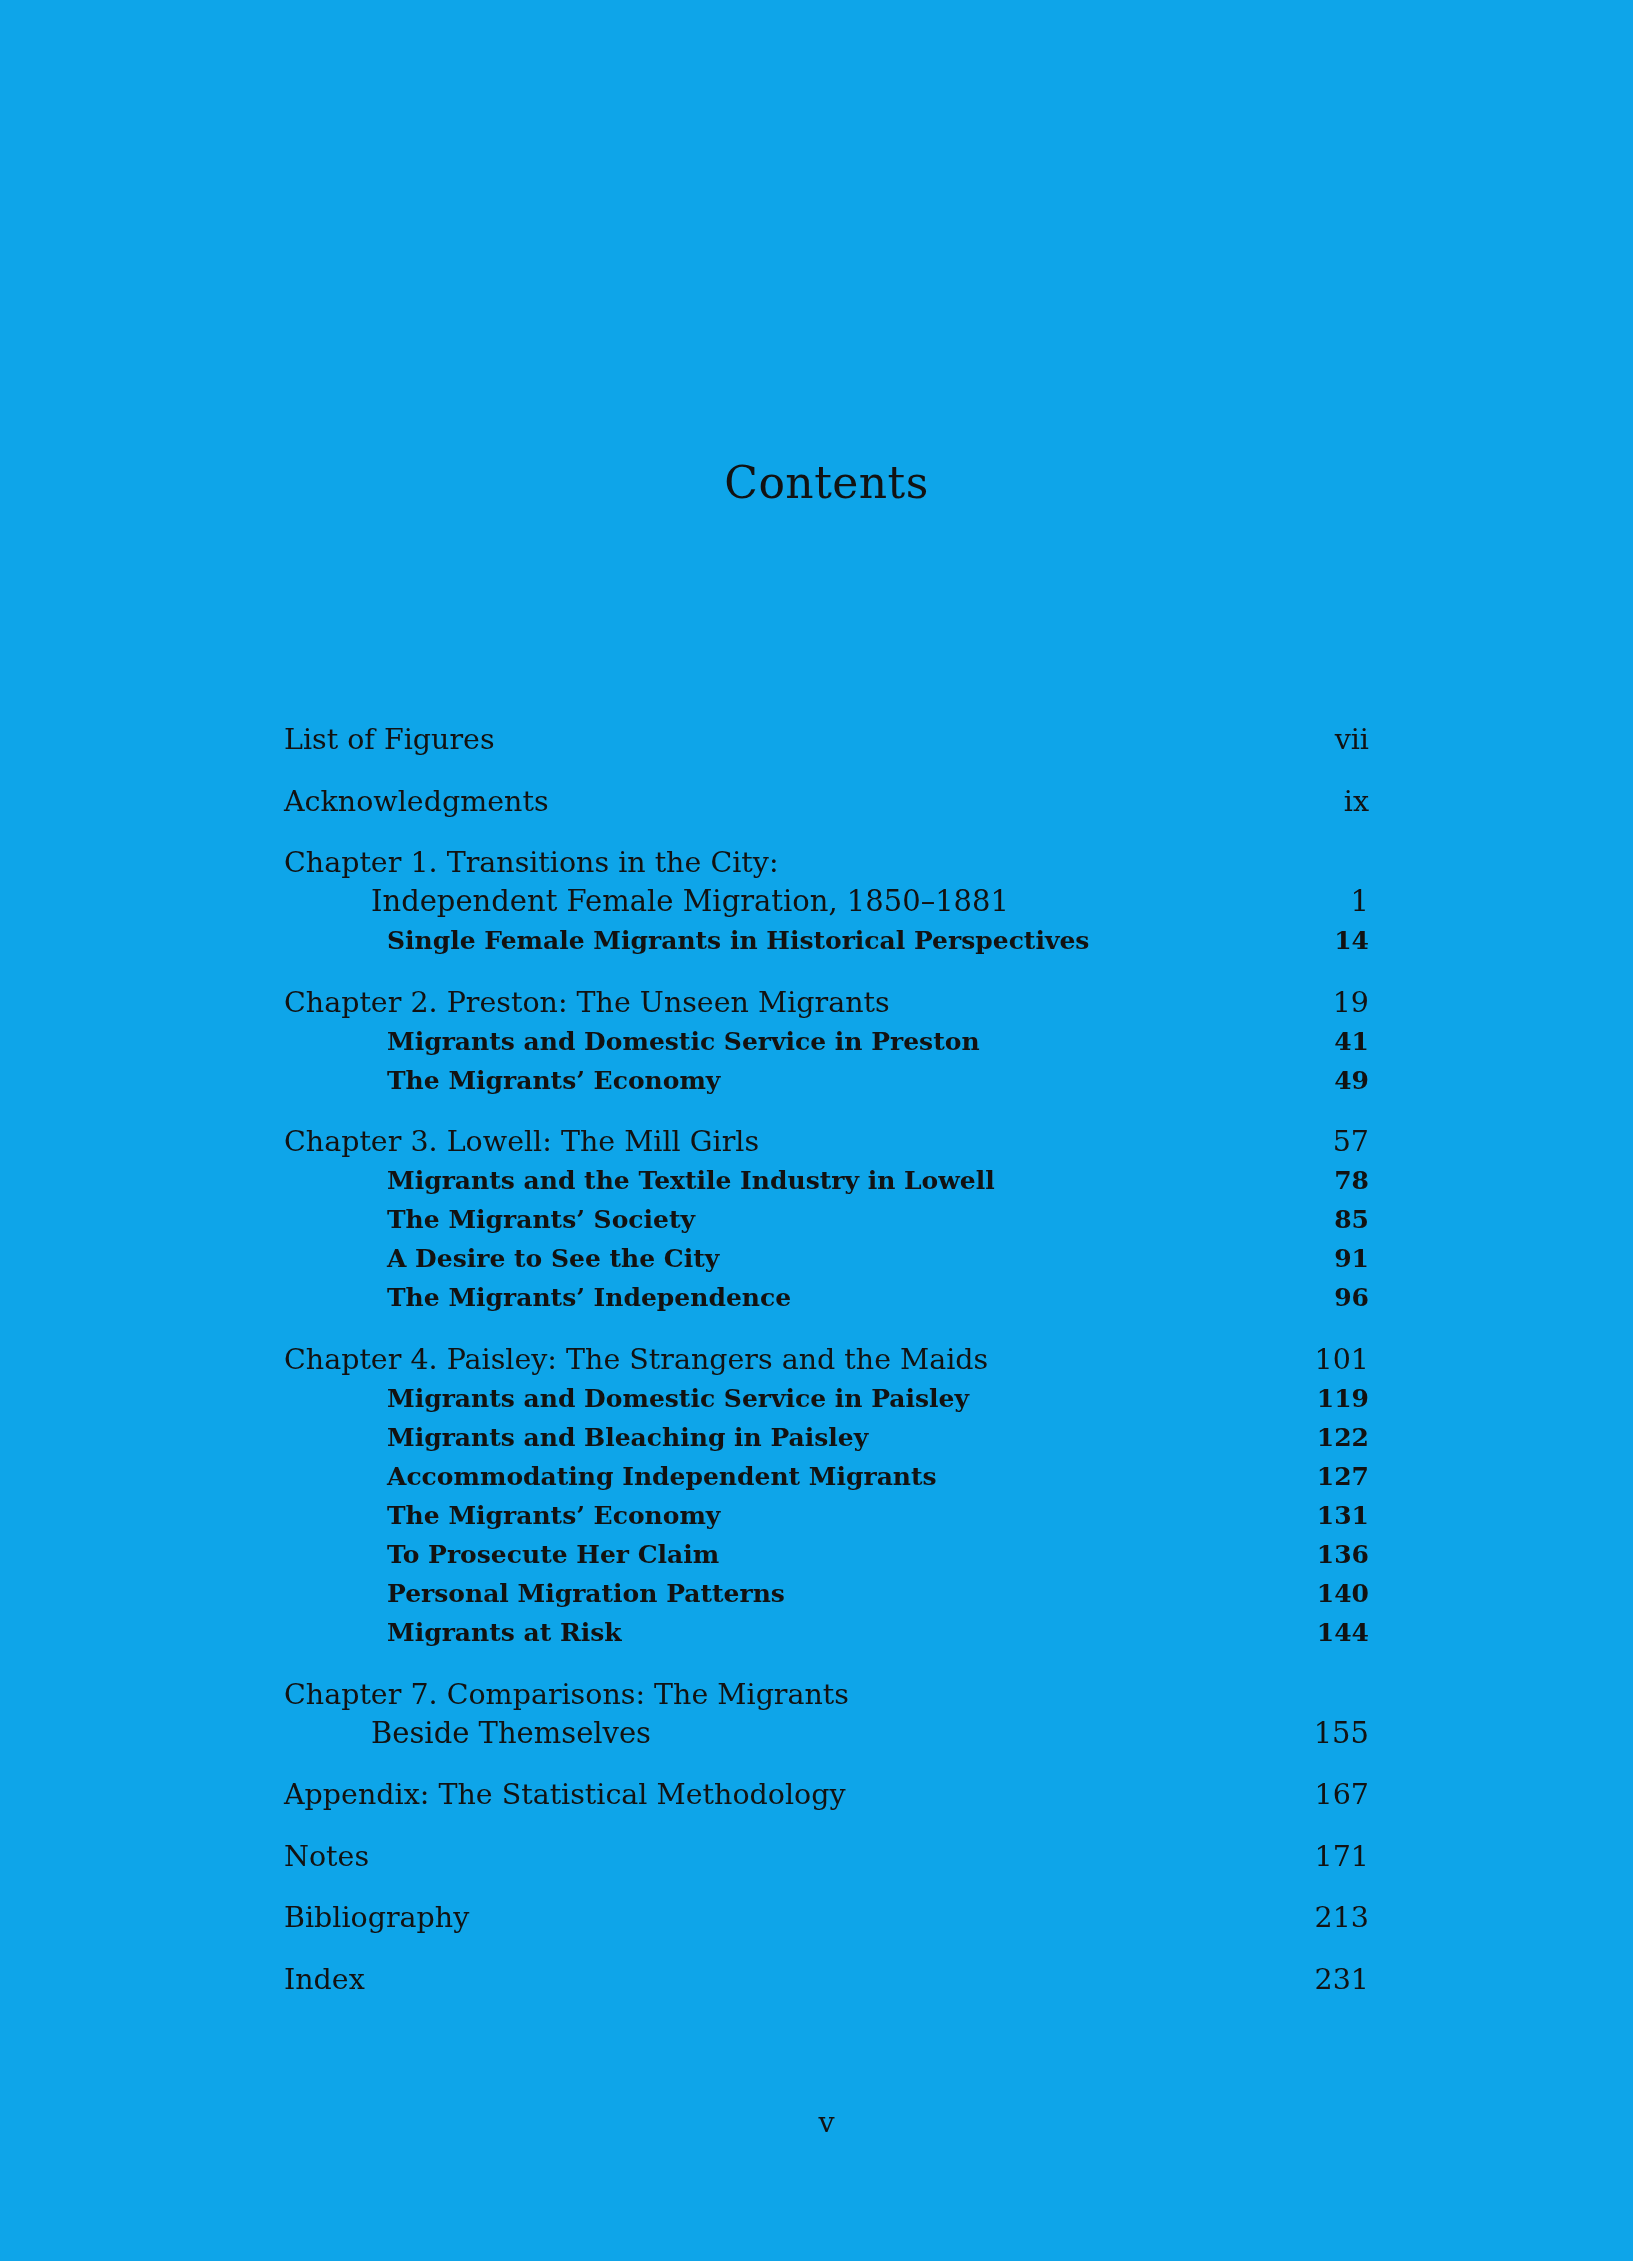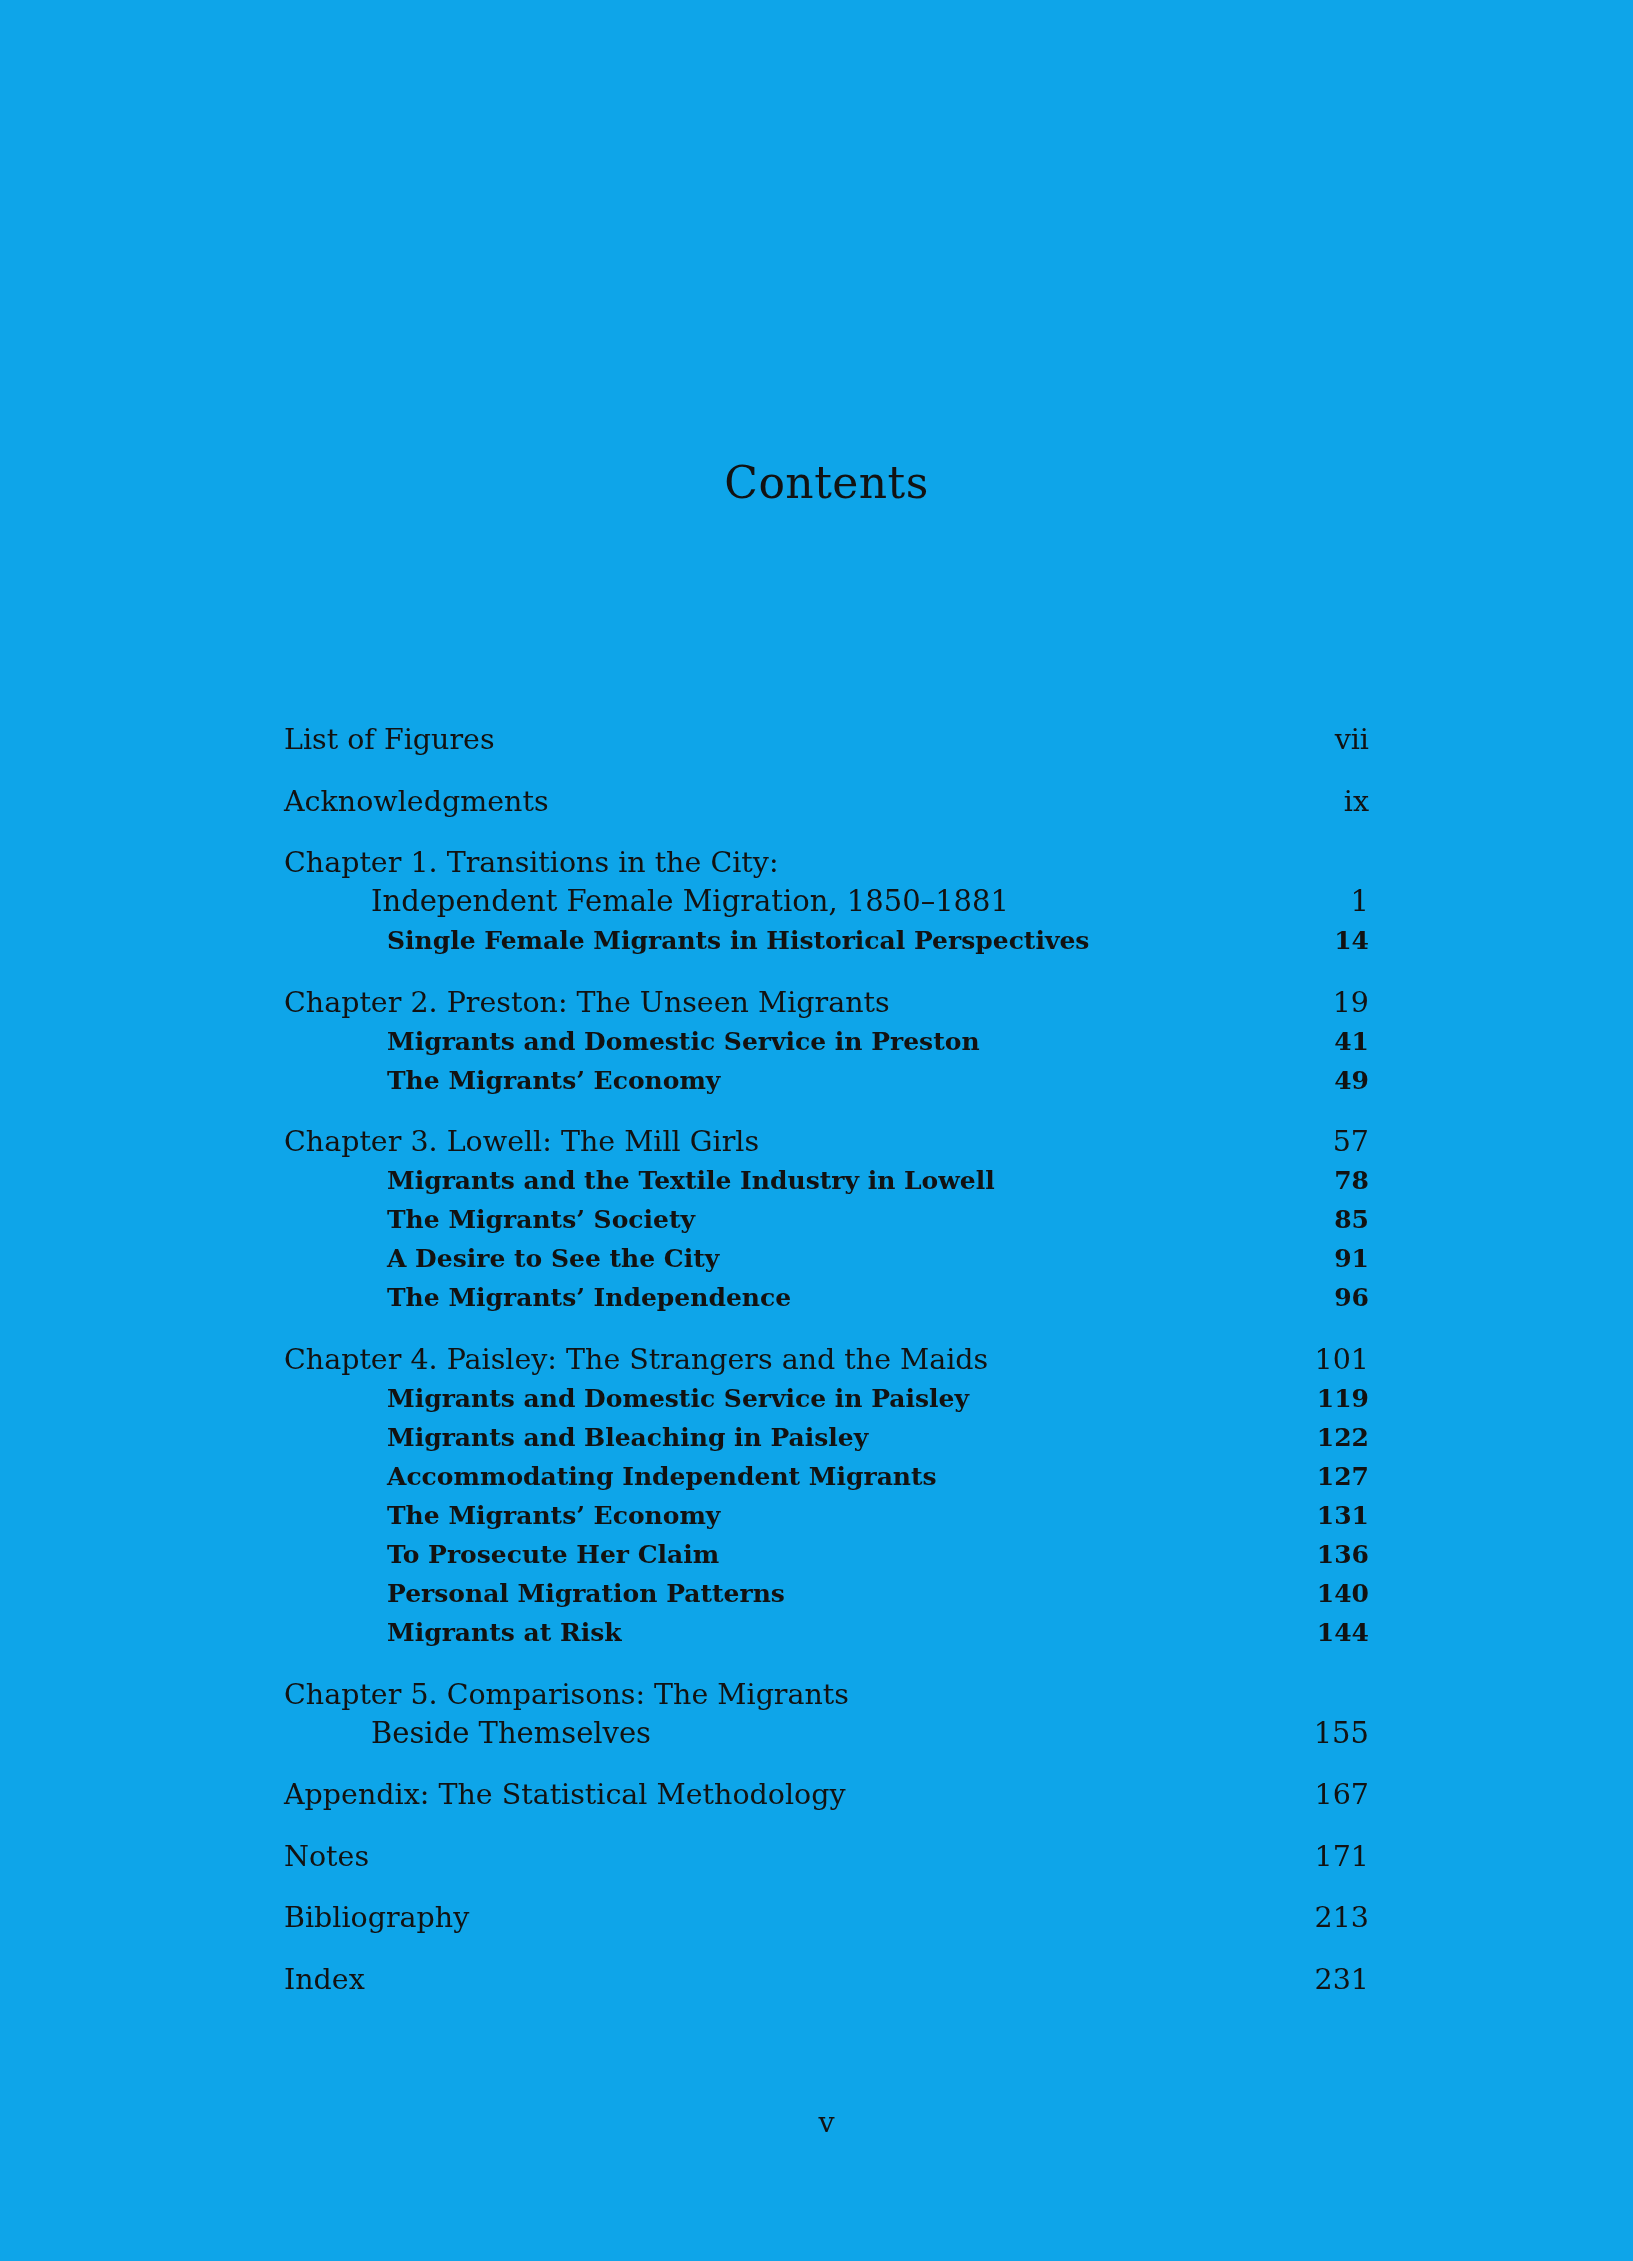--- a/index.html
+++ b/index.html
@@ -162,21 +162,21 @@
           <span class="toc-text">Personal Migration Patterns</span>
           <span class="toc-page">140</span>
         </div>
         <div class="toc-line lvl2">
           <span class="toc-text">Migrants at Risk</span>
           <span class="toc-page">144</span>
         </div>
       </div>
       <div class="toc-group">
         <div class="toc-line lvl0">
-          <span class="toc-text">Chapter 5. Comparisons: The Migrants</span>
+          <span class="toc-text">Chapter 7. Comparisons: The Migrants</span>
           <span class="toc-page"></span>
         </div>
         <div class="toc-line lvl1">
           <span class="toc-text">Beside Themselves</span>
           <span class="toc-page">155</span>
         </div>
       </div>
       <div class="toc-group">
         <div class="toc-line lvl0">
           <span class="toc-text">Appendix: The Statistical Methodology</span>

